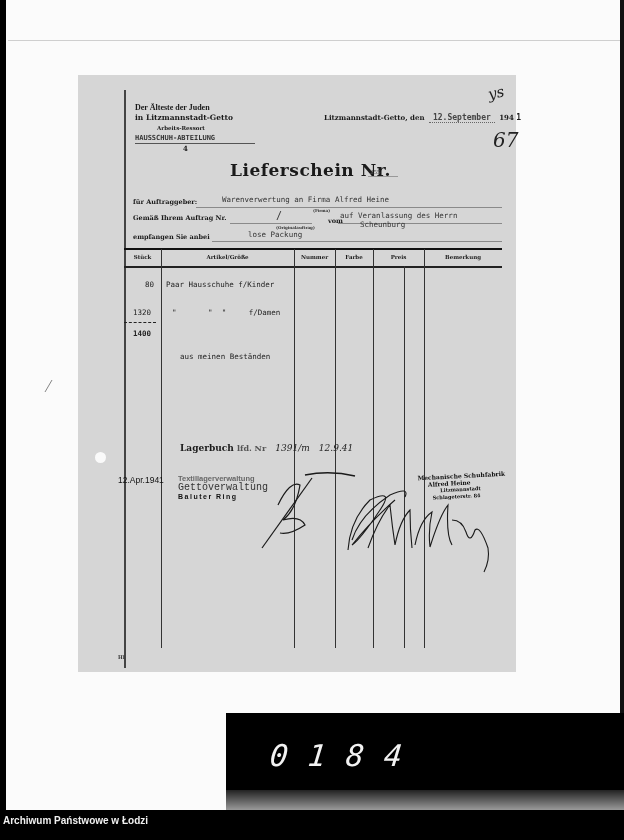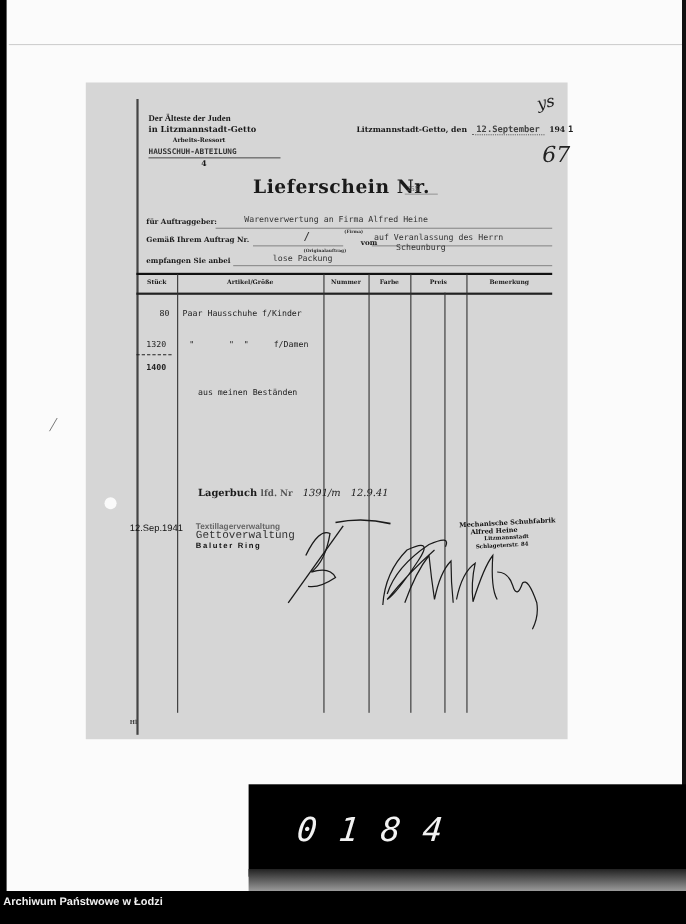--- a/index.html
+++ b/index.html
@@ -148,21 +148,21 @@
 <div class="cell" style="left:133px; top:329px; font-weight:bold;">1400</div>
 <div class="cell" style="left:180px; top:352px;">aus meinen Beständen</div>
 
 <div class="ledger fraktur">
   <span>Lagerbuch</span>
   <span class="lbl2">lfd. Nr</span>
   <span class="hw">1391/m</span>
   <span class="hw">12.9.41</span>
 </div>
 
-<div class="stamp-date">12.Sep.1941</div>
+<div class="stamp-date">12.Apr.1941</div>
 <div class="stamp-office">
   <div class="s1">Textillagerverwaltung</div>
   <div class="s2">Gettoverwaltung</div>
   <div class="s3">Baluter Ring</div>
 </div>
 
 <div class="company-stamp fraktur">
   <div>Mechanische Schuhfabrik</div>
   <div class="c2">Alfred Heine</div>
   <div class="c3">Litzmannstadt</div>

